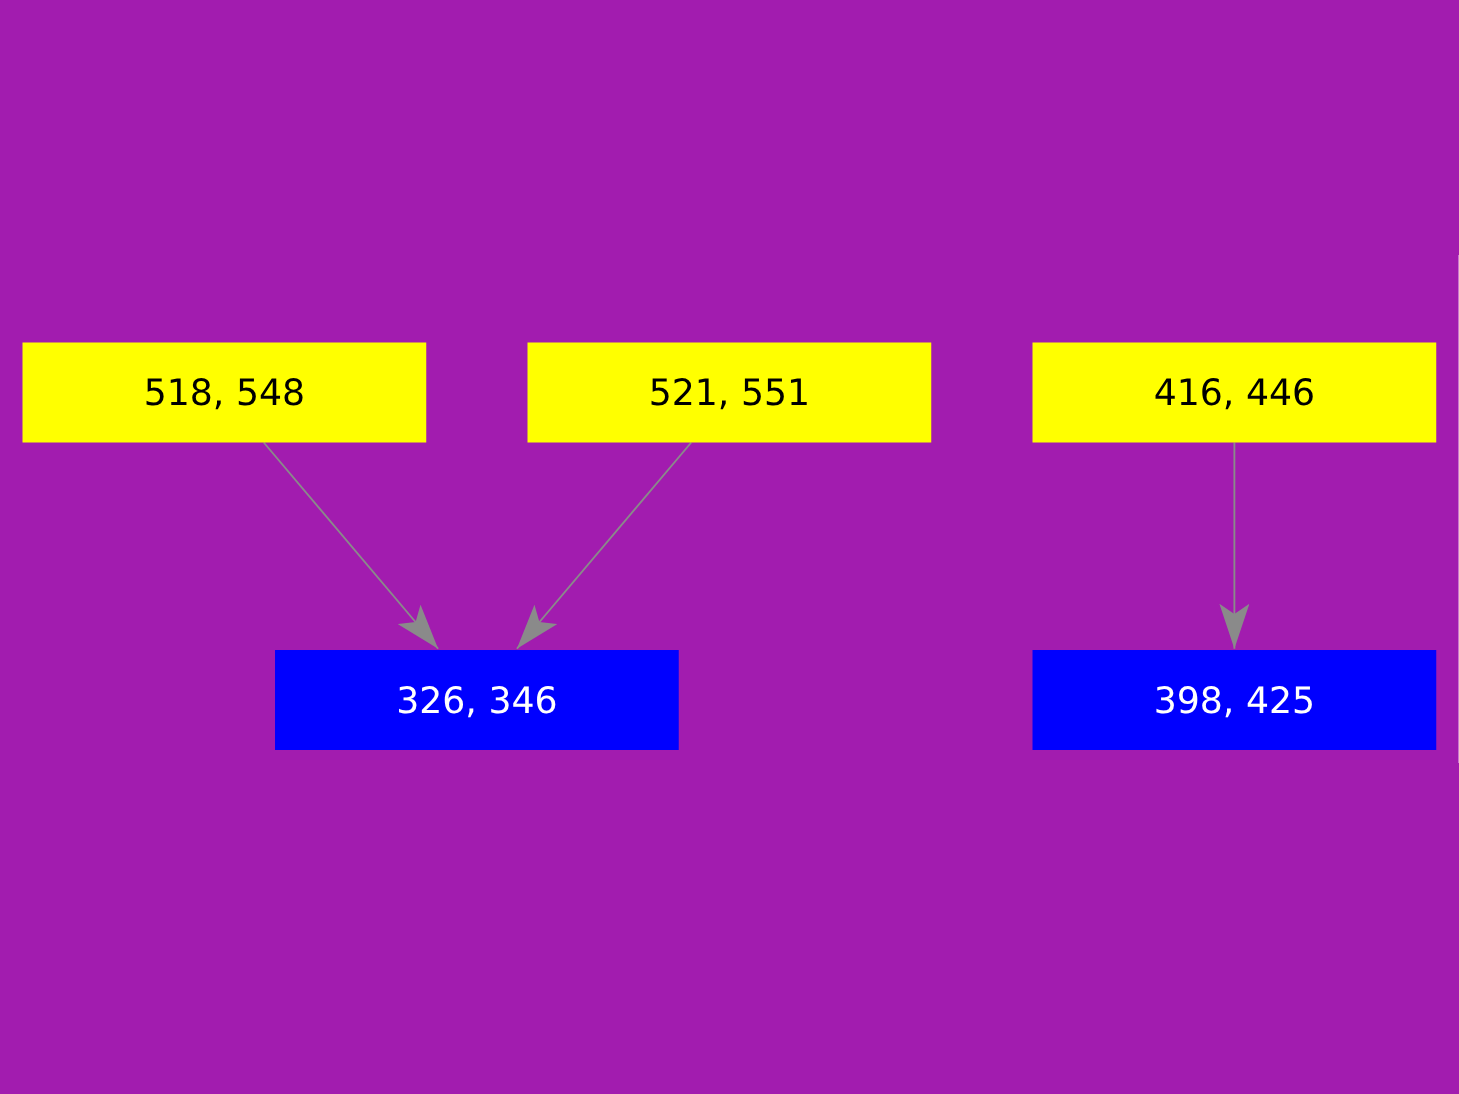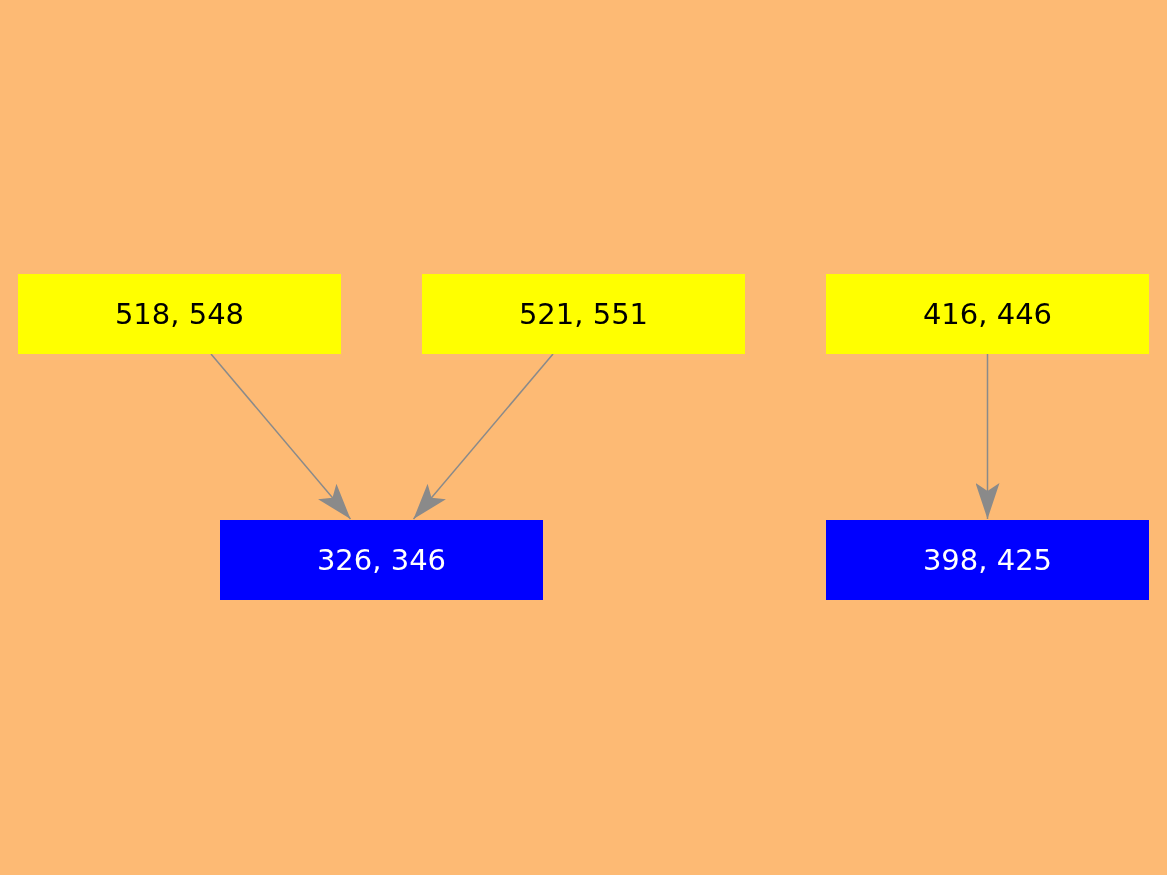--- a/index.html
+++ b/index.html
@@ -4,21 +4,21 @@
 <style>
   html, body {
     margin: 0;
     padding: 0;
     background: #ffffff;
   }
   #canvas-wrap {
     position: relative;
     width: 1167px;
     height: 875px;
-    background: #fdba74;
+    background: #a21caf;
     overflow: hidden;
   }
   svg {
     display: block;
   }
   .node-label {
     font-family: "DejaVu Sans", "Liberation Sans", sans-serif;
     font-size: 29px;
   }
   .edge-line {

